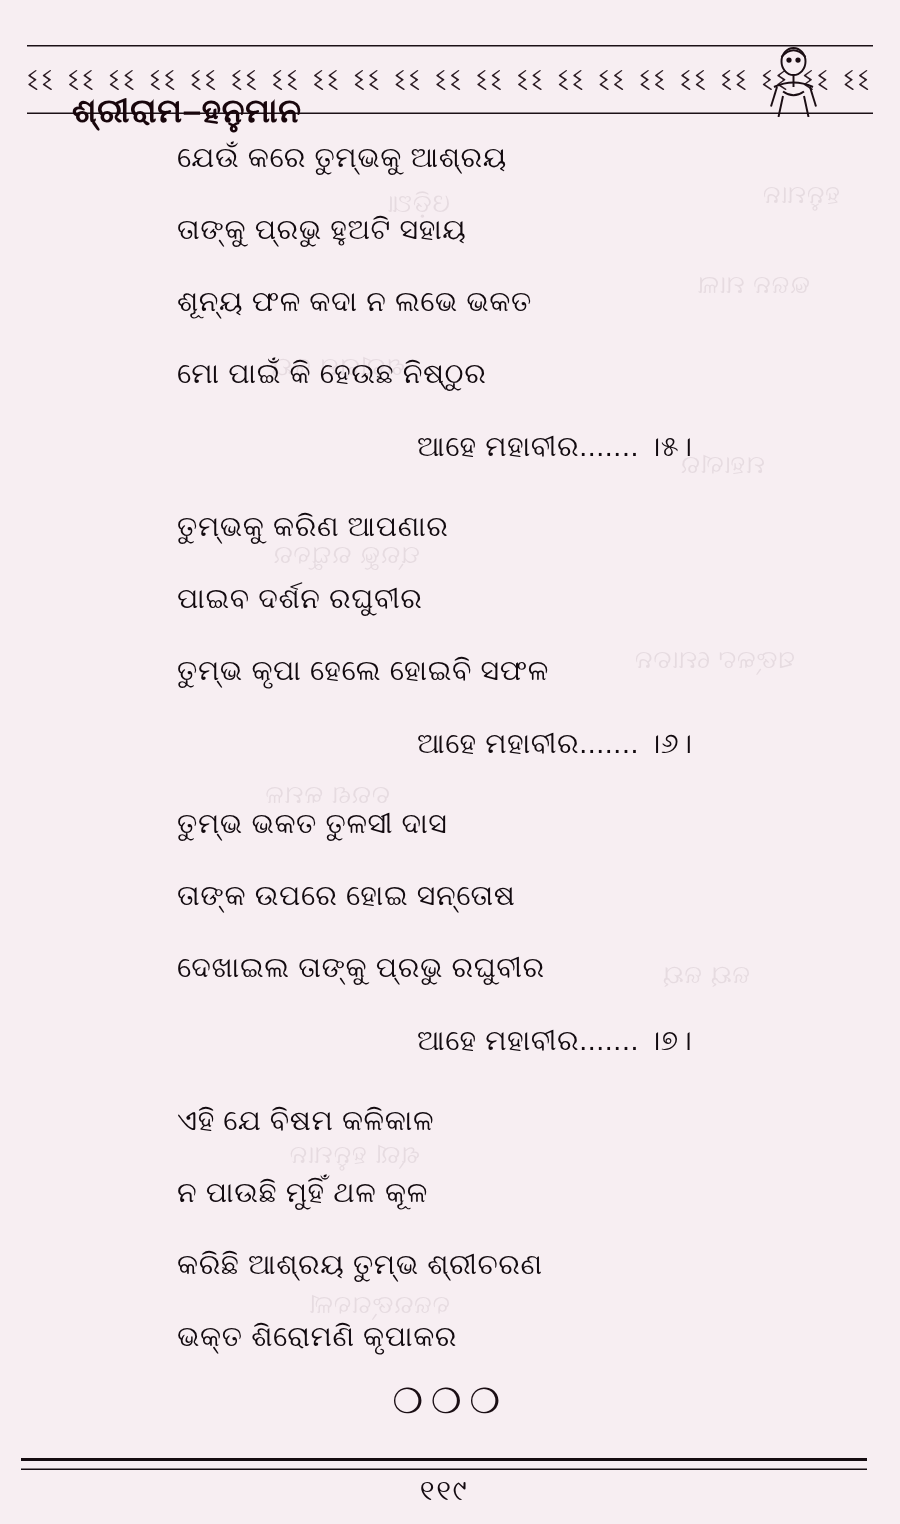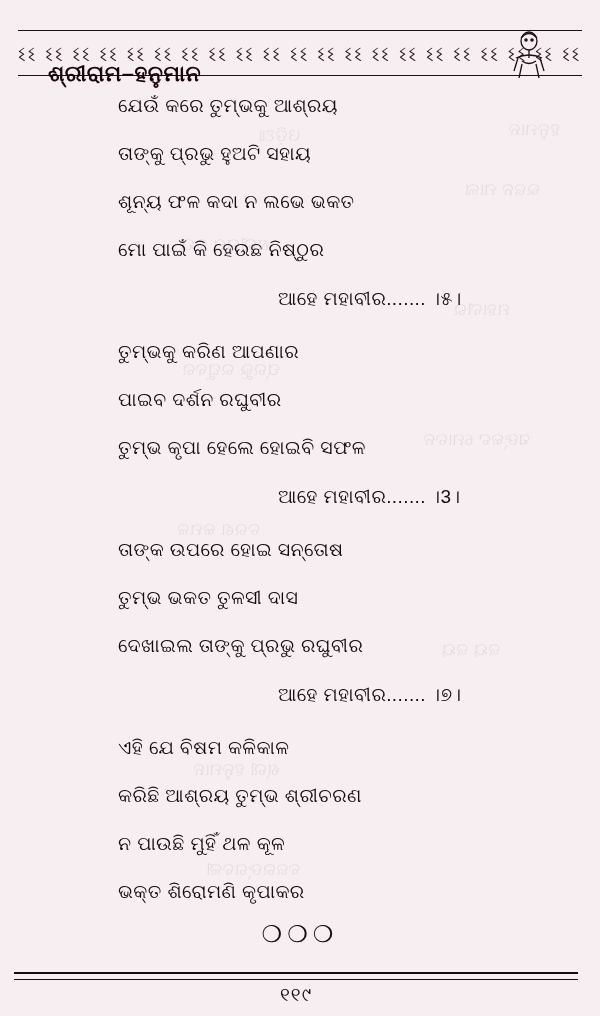--- a/index.html
+++ b/index.html
@@ -222,34 +222,34 @@
       <p class="verse-line">ତାଙ୍କୁ ପ୍ରଭୁ ହୁଅଟି ସହାୟ</p>
       <p class="verse-line">ଶୂନ୍ୟ ଫଳ କଦା ନ ଲଭେ ଭକତ</p>
       <p class="verse-line">ମୋ ପାଇଁ କି ହେଉଛ ନିଷ୍ଠୁର</p>
       <p class="refrain">ଆହେ ମହାବୀର....... ।୫।</p>
     </div>
 
     <div class="stanza">
       <p class="verse-line">ତୁମ୍ଭକୁ କରିଣ ଆପଣାର</p>
       <p class="verse-line">ପାଇବ ଦର୍ଶନ ରଘୁବୀର</p>
       <p class="verse-line">ତୁମ୍ଭ କୃପା ହେଲେ ହୋଇବି ସଫଳ</p>
-      <p class="refrain">ଆହେ ମହାବୀର....... ।3।</p>
-    </div>
-
-    <div class="stanza">
+      <p class="refrain">ଆହେ ମହାବୀର....... ।୬।</p>
+    </div>
+
+    <div class="stanza">
+      <p class="verse-line">ତୁମ୍ଭ ଭକତ ତୁଳସୀ ଦାସ</p>
       <p class="verse-line">ତାଙ୍କ ଉପରେ ହୋଇ ସନ୍ତୋଷ</p>
-      <p class="verse-line">ତୁମ୍ଭ ଭକତ ତୁଳସୀ ଦାସ</p>
       <p class="verse-line">ଦେଖାଇଲ ତାଙ୍କୁ ପ୍ରଭୁ ରଘୁବୀର</p>
       <p class="refrain">ଆହେ ମହାବୀର....... ।୭।</p>
     </div>
 
     <div class="stanza">
       <p class="verse-line">ଏହି ଯେ ବିଷମ କଳିକାଳ</p>
+      <p class="verse-line">ନ ପାଉଛି ମୁହିଁ ଥଳ କୂଳ</p>
       <p class="verse-line">କରିଛି ଆଶ୍ରୟ ତୁମ୍ଭ ଶ୍ରୀଚରଣ</p>
-      <p class="verse-line">ନ ପାଉଛି ମୁହିଁ ଥଳ କୂଳ</p>
       <p class="verse-line">ଭକ୍ତ ଶିରୋମଣି କୃପାକର</p>
 
     </div>
 
   </div>
 
   <div class="ornament">❍❍❍</div>
 
   <div class="footer">
     <div class="footer-rule"></div>

